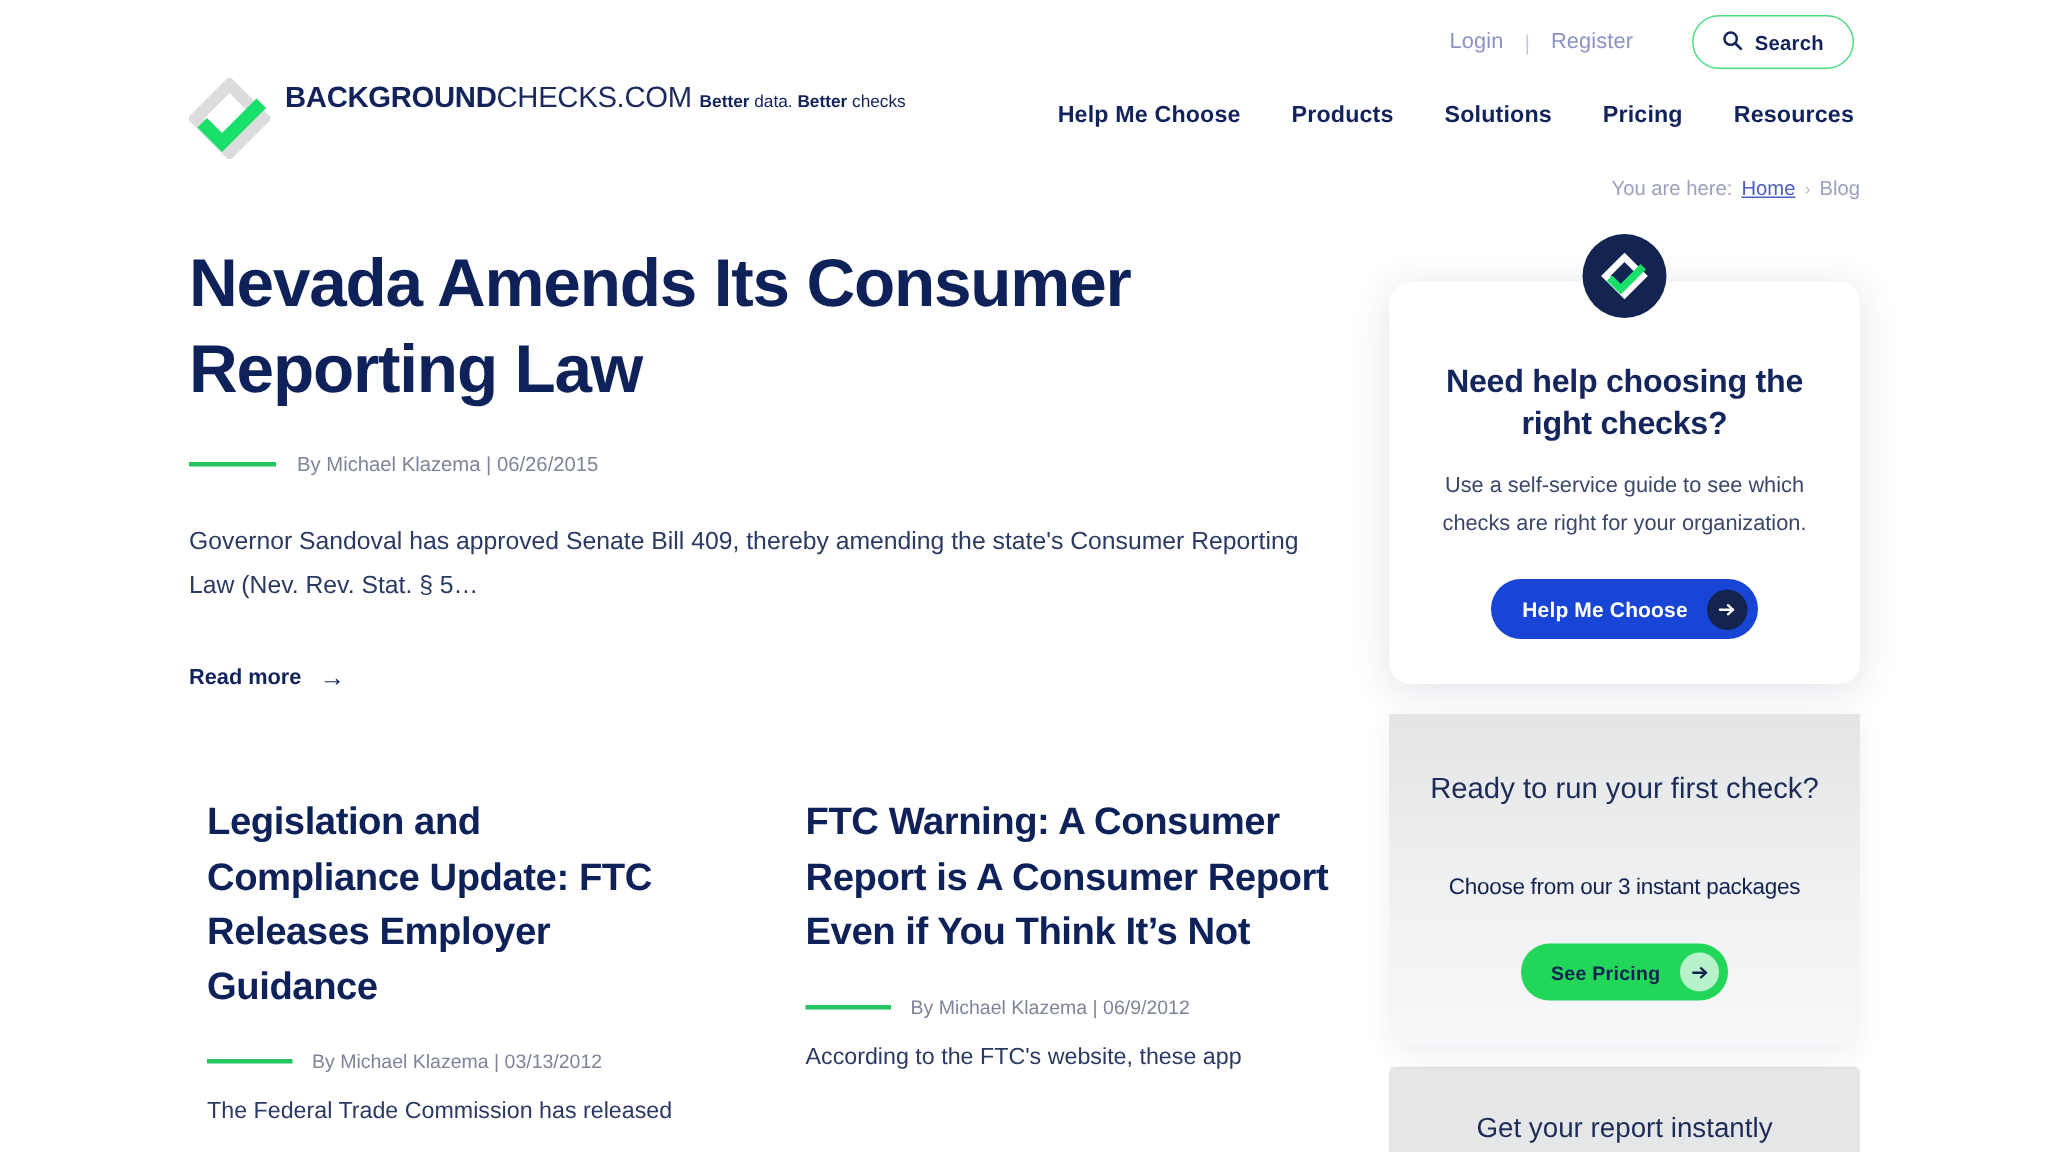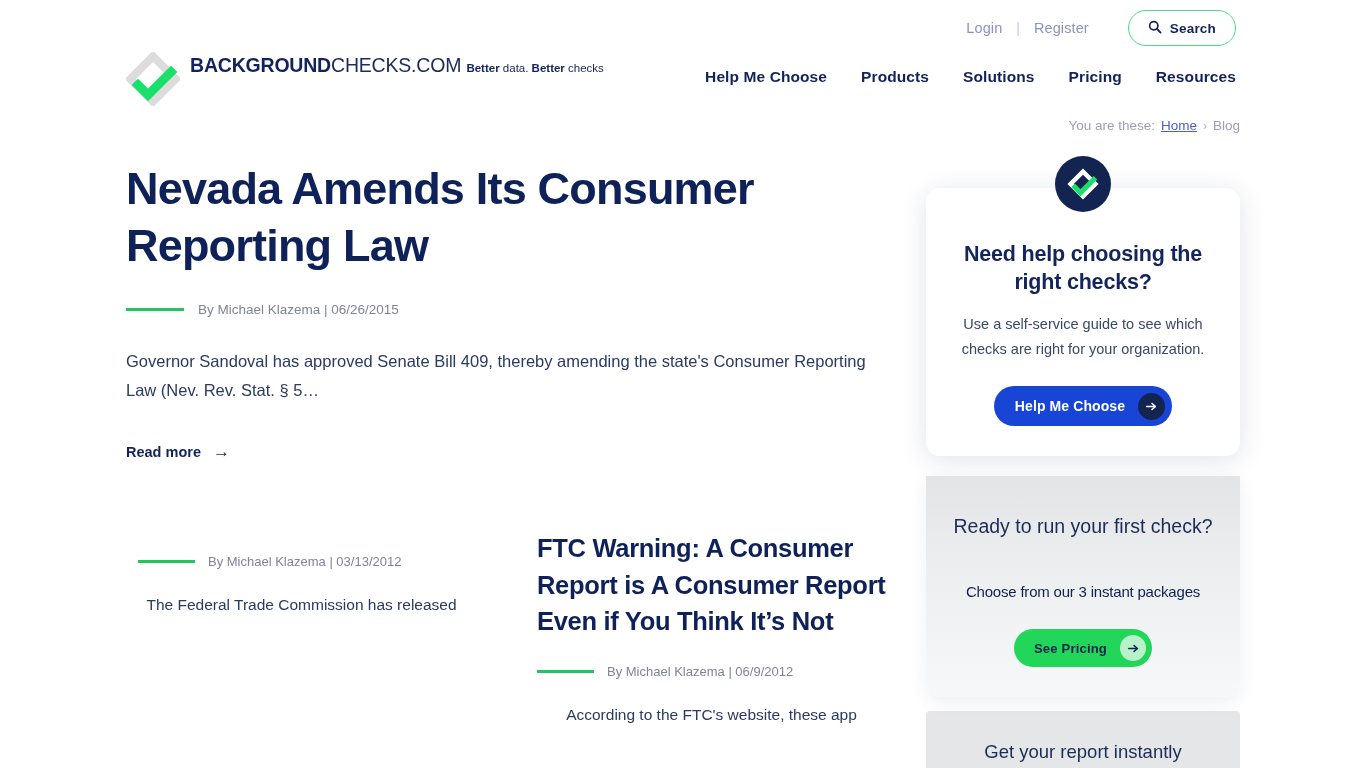--- a/index.html
+++ b/index.html
@@ -231,25 +231,24 @@
     line-height: 36.5px;
     font-weight: bold;
     letter-spacing: -.3px;
     color: #0f2159;
     cursor: pointer;
   }
   .post-card .byline { margin-top: 24px; }
   .post-card .byline .dash { width: 57px; }
   .post-card .byline .meta { font-size: 13px; margin-left: 13px; }
   .post-card .card-excerpt {
-    margin-top: 22px;
+    margin-top: 12px;
     font-size: 15.5px;
     line-height: 27px;
     color: #2b3a63;
-    text-align: center;
   }
 
   
   .sidebar {
     position: absolute;
     right: 0;
     top: 0;
     width: 314px;
   }
 
@@ -400,21 +399,21 @@
     <nav class="mainnav">
       <a class="nav-item">Help Me Choose</a>
       <a class="nav-item">Products</a>
       <a class="nav-item">Solutions</a>
       <a class="nav-item">Pricing</a>
       <a class="nav-item">Resources</a>
     </nav>
   </div>
 
   <div class="breadcrumb">
-    <span class="bc-label">You are these:</span>
+    <span class="bc-label">You are here:</span>
     <a class="bc-home">Home</a>
     <span class="bc-sep">›</span>
     <span class="bc-cur">Blog</span>
   </div>
 
   <div class="content">
 
     <div class="main-col">
 
       <h1 class="featured-title">Nevada Amends Its Consumer Reporting Law</h1>
@@ -428,20 +427,21 @@
 
       <a class="readmore">
         <span>Read more</span>
         <span class="arr">→</span>
       </a>
 
       
       <div class="post-grid">
 
         <div class="post-card">
+          <h3>Legislation and Compliance Update: FTC Releases Employer Guidance</h3>
           <div class="byline">
             <span class="dash"></span>
             <span class="meta">By Michael Klazema | 03/13/2012</span>
           </div>
           <p class="card-excerpt">The Federal Trade Commission has released</p>
         </div>
 
         <div class="post-card">
           <h3>FTC Warning: A Consumer Report is A Consumer Report Even if You Think It’s Not</h3>
           <div class="byline">

